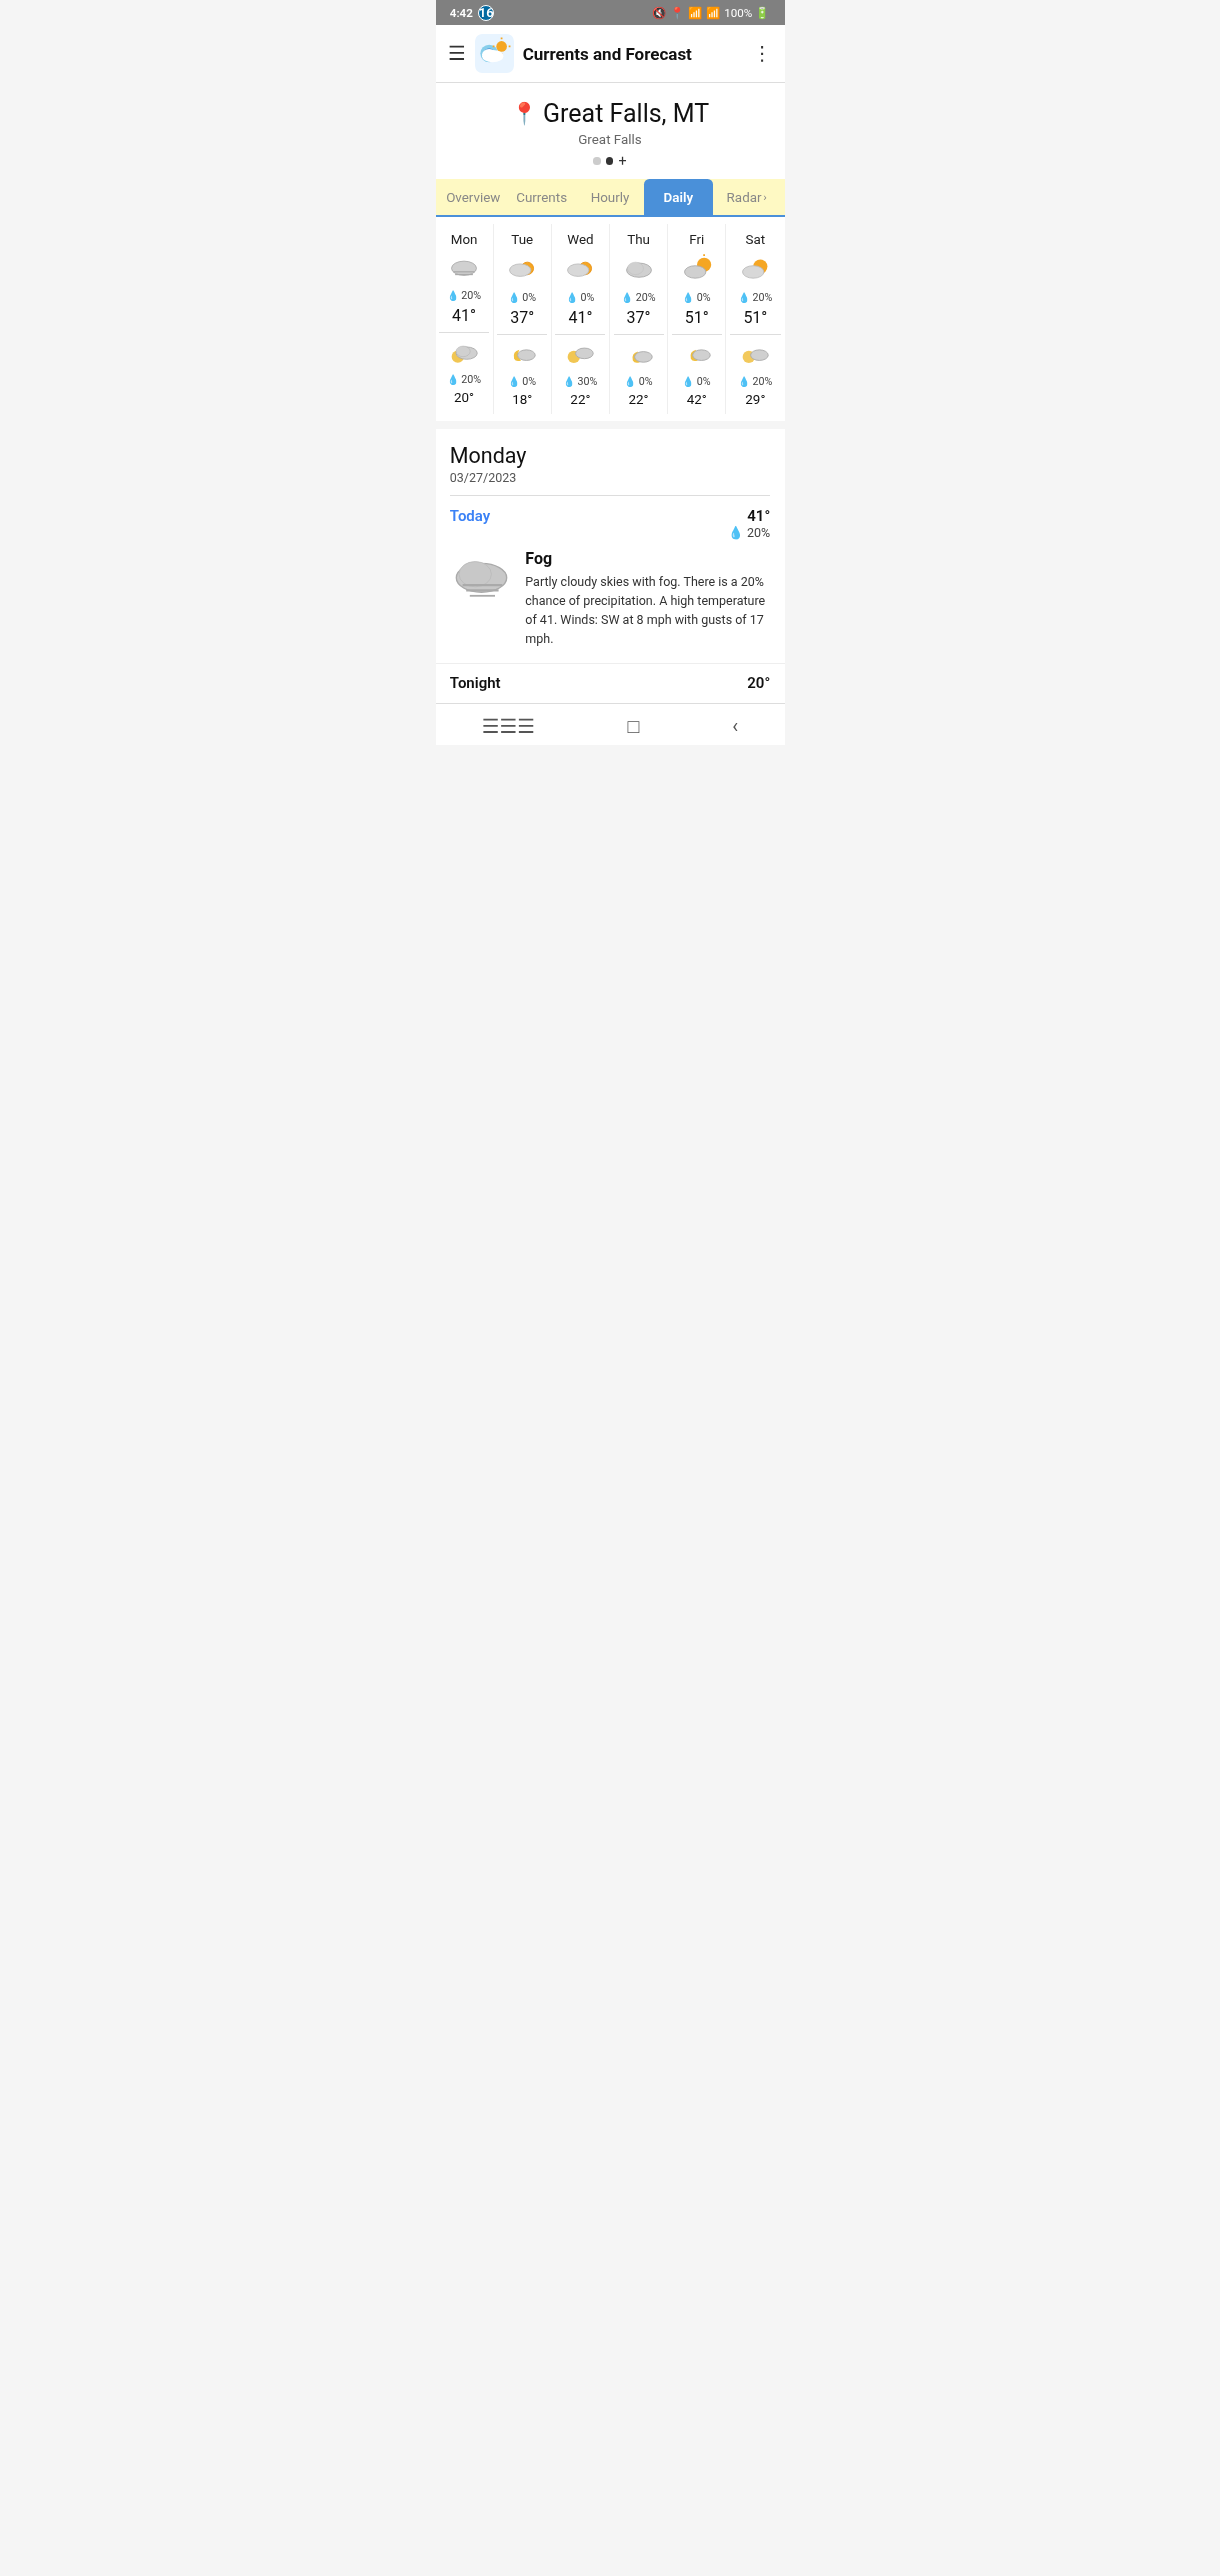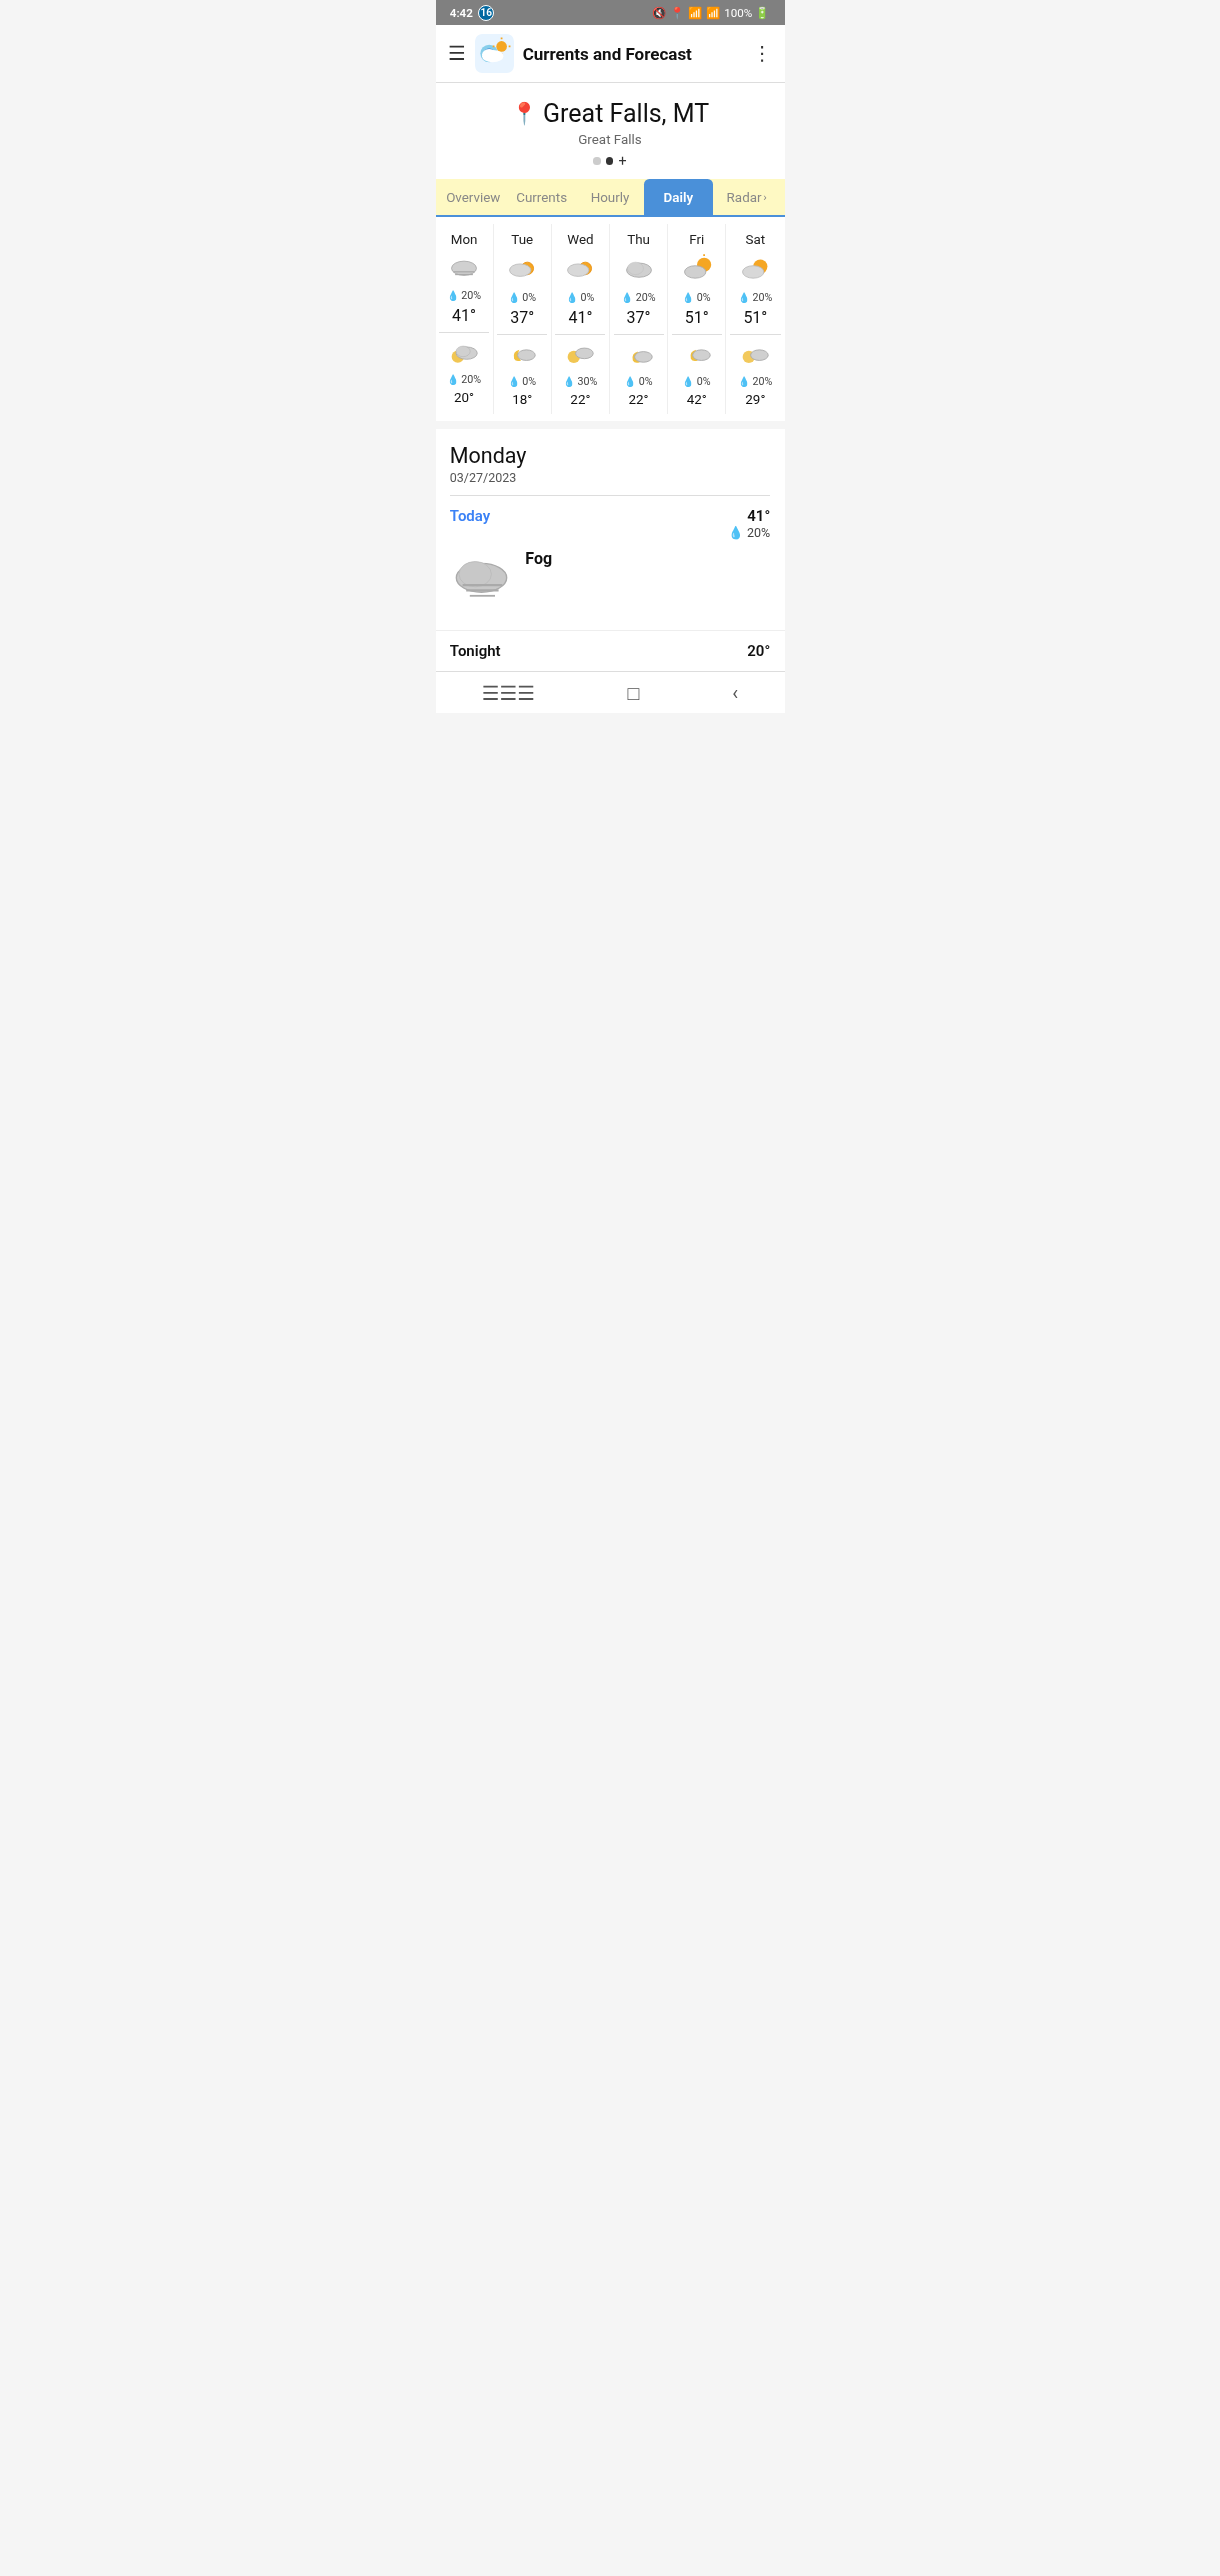--- a/index.html
+++ b/index.html
@@ -286,21 +286,21 @@
       color: #555;
       cursor: pointer;
     }
   </style>
 </head>
 <body>
 
 <div class="status-bar">
   <div class="status-left">
     <span>4:42</span>
-    <span style="background:#0369a1;border:1.8px solid white;border-radius:50%;width:16px;height:16px;display:inline-flex;align-items:center;justify-content:center;font-size:10px;">16</span>
+    <span style="background:#0369a1;border:1.8px solid white;border-radius:50%;width:16px;height:16px;display:inline-flex;align-items:center;justify-content:center;font-size:13px;">16</span>
   </div>
   <div class="status-right">
     <span>🔇</span>
     <span>📍</span>
     <span>📶</span>
     <span>📶</span>
     <span>100%</span>
     <span>🔋</span>
   </div>
 </div>
@@ -544,20 +544,21 @@
       <svg width="63" height="54" viewBox="0 0 70 60">
         <ellipse cx="35" cy="32" rx="28" ry="16" fill="#c8c8c8" stroke="#aaa" stroke-width="1.5"></ellipse>
         <ellipse cx="28" cy="28" rx="18" ry="14" fill="#c8c8c8" stroke="#bbb" stroke-width="1"></ellipse>
         <line x1="14" y1="40" x2="58" y2="40" stroke="#aaa" stroke-width="2.5"></line>
         <line x1="18" y1="46" x2="54" y2="46" stroke="#aaa" stroke-width="2.5"></line>
         <line x1="22" y1="52" x2="50" y2="52" stroke="#aaa" stroke-width="2"></line>
       </svg>
     </div>
     <div class="detail-text-block">
       <div class="detail-condition">Fog</div>
+      <div class="detail-desc">Partly cloudy skies with fog. There is a 20% chance of precipitation. A high temperature of 41. Winds: SW at 8 mph with gusts of 17 mph.</div>
     </div>
   </div>
 </div>
 
 <div class="tonight-row">
   <div class="tonight-label">Tonight</div>
   <div class="tonight-temp">20°</div>
 </div>
 
 <div class="bottom-nav">

